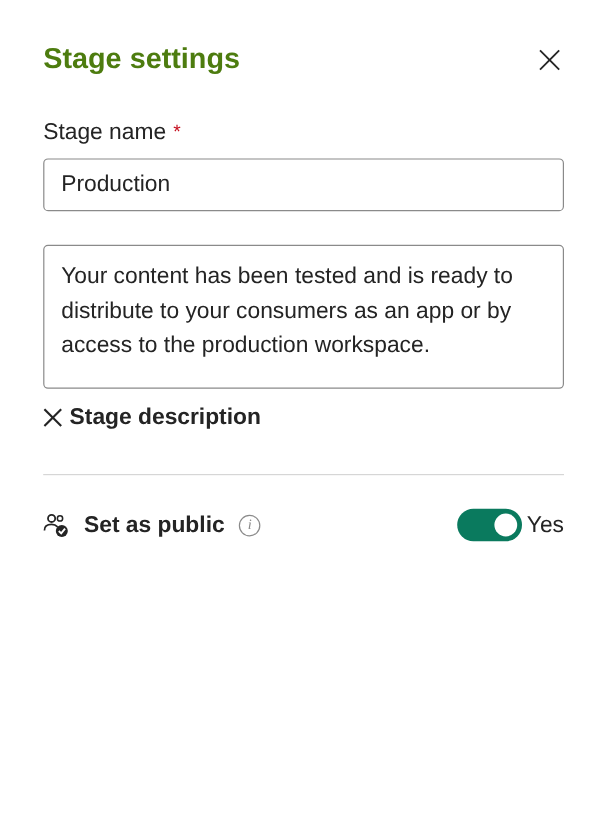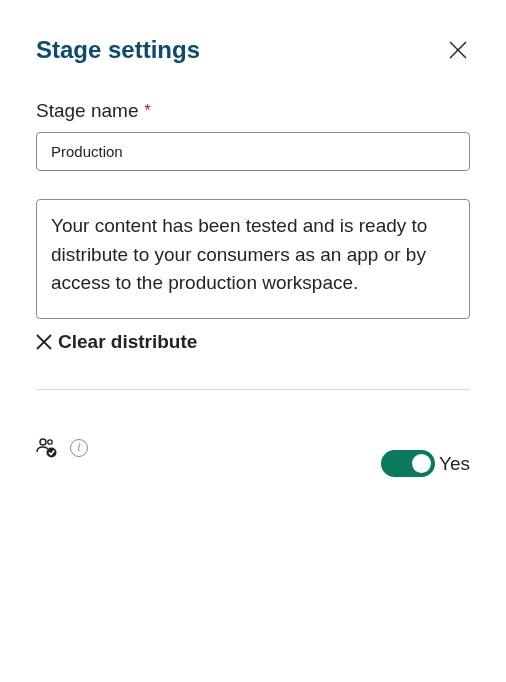--- a/index.html
+++ b/index.html
@@ -13,21 +13,21 @@
     }
     .header {
       display: flex;
       justify-content: space-between;
       align-items: center;
       margin-bottom: 36px;
     }
     .title {
       font-size: 24px;
       font-weight: 600;
-      color: #0c4a6e;
+      color: #4d7c0f;
     }
     .close-btn {
       width: 24px;
       height: 24px;
       cursor: pointer;
       display: flex;
       align-items: center;
       justify-content: center;
       background: none;
       border: none;
@@ -44,21 +44,21 @@
       font-weight: 500;
       color: #242424;
     }
     .required {
       color: #c50f1f;
       font-size: 16px;
     }
     .text-input {
       width: 100%;
       padding: 10px 14px;
-      font-size: 15px;
+      font-size: 19px;
       border: 1px solid #8a8a8a;
       border-radius: 4px;
       font-family: inherit;
       color: #242424;
     }
     .field-group { margin-bottom: 28px; }
     .textarea {
       width: 100%;
       padding: 12px 14px;
       font-size: 19px;
@@ -114,21 +114,20 @@
       font-size: 12px;
       color: #8a8a8a;
       font-style: italic;
       font-family: Georgia, serif;
       cursor: pointer;
     }
     .public-right {
       display: flex;
       align-items: center;
       gap: 4px;
-      margin-top: 32px;
     }
     .toggle {
       width: 54px;
       height: 27px;
       background: #0a7a5e;
       border-radius: 14px;
       position: relative;
       cursor: pointer;
     }
     .toggle-knob {
@@ -171,37 +170,38 @@
   <input type="text" class="text-input" value="Production" style="">
 </div>
 
 <div class="field-group">
   <textarea class="textarea" style="">Your content has been tested and is ready to distribute to your consumers as an app or by access to the production workspace.</textarea>
   <div class="clear-row">
     <svg width="16" height="16" viewBox="0 0 16 16">
       <line x1="1" y1="1" x2="15" y2="15" stroke="#242424" stroke-width="1.8"></line>
       <line x1="15" y1="1" x2="1" y2="15" stroke="#242424" stroke-width="1.8"></line>
     </svg>
-    <span class="clear-label">Clear distribute</span>
+    <span class="clear-label">Stage description</span>
   </div>
 </div>
 
 <hr class="divider">
 
 <div class="public-row">
   <div class="public-left">
     <span class="people-icon">
       <svg width="22" height="22" viewBox="0 0 22 22">
         <circle cx="7" cy="5" r="3" fill="none" stroke="#242424" stroke-width="1.5"></circle>
         <circle cx="14" cy="5" r="2.2" fill="none" stroke="#242424" stroke-width="1.3"></circle>
         <path d="M1 15 Q1 10 7 10 Q10 10 12 12" fill="none" stroke="#242424" stroke-width="1.5"></path>
         <circle cx="15.5" cy="15.5" r="5" fill="#242424"></circle>
         <path d="M13 15.5 L15 17.5 L18.2 13.5" fill="none" stroke="#fff" stroke-width="1.6"></path>
       </svg>
     </span>
+    <span class="public-label">Set as public</span>
     <span class="info-icon">i</span>
   </div>
   <div class="public-right">
     <div class="toggle">
       <div class="toggle-knob"></div>
     </div>
     <span class="toggle-text">Yes</span>
   </div>
 </div>
 

